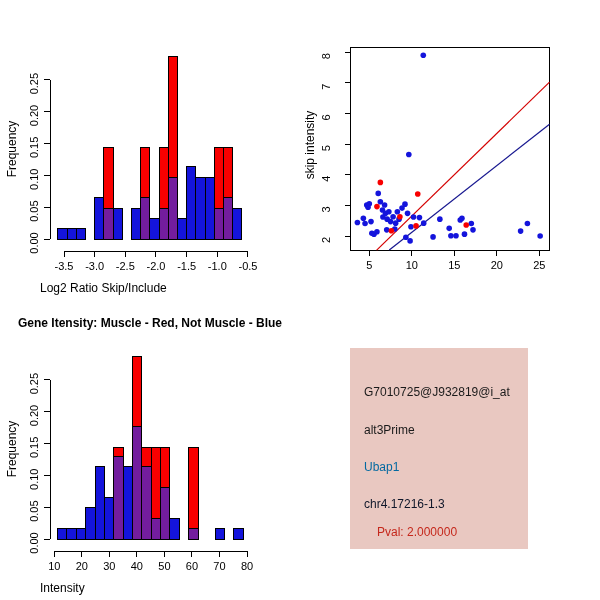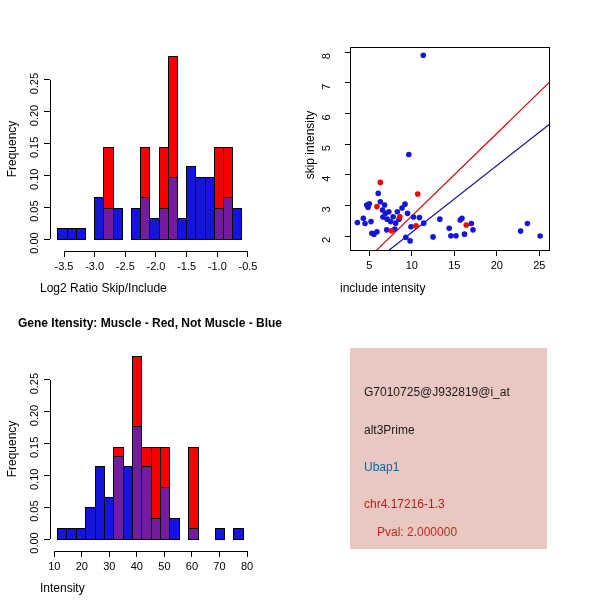--- a/index.html
+++ b/index.html
@@ -12,21 +12,21 @@
   #panel-info{left:300px;top:300px;}
   .chart-title{position:absolute;top:16px;left:0;right:0;text-align:center;
        font-size:12px;font-weight:bold;letter-spacing:0px;white-space:nowrap;}
   .xlabel{position:absolute;top:281px;left:40px;right:10px;font-size:12px;}
   .ylabel{position:absolute;white-space:nowrap;font-size:12px;
        transform:translate(-50%,-50%) rotate(-90deg);}
   #panel-ratio-hist .ylabel,#panel-gene-hist .ylabel{left:12px;top:149px;}
   #panel-scatter .ylabel{left:10px;top:145px;}
   .chart-svg{position:absolute;left:0;top:0;width:300px;height:300px;}
   svg text{font-family:"Liberation Sans",sans-serif;font-size:11px;fill:#000;}
-  .info-box{position:absolute;left:50px;top:48px;width:197px;height:201px;}
+  .info-box{position:absolute;left:50px;top:48px;width:178px;height:201px;}
   .info-line{position:absolute;left:14px;font-size:12px;white-space:nowrap;}
   .info-line.l0{top:37px;}
   .info-line.l1{top:75px;}
   .info-line.l2{top:112px;}
   .info-line.l3{top:149px;}
   .info-line.l4{top:177px;}
 </style>
 </head>
 <body>
 
@@ -171,21 +171,20 @@
         <circle cx="227.40000000000003" cy="223.4376" r="2.8" fill="#1414DC"></circle>
         <circle cx="240.15000000000003" cy="236" r="2.8" fill="#1414DC"></circle>
         <circle cx="80.35" cy="182.38" r="2.8" fill="#F80000"></circle>
         <circle cx="117.75" cy="194.0232" r="2.8" fill="#F80000"></circle>
         <circle cx="76.95" cy="206.5856" r="2.8" fill="#F80000"></circle>
         <circle cx="99.89999999999999" cy="216.6968" r="2.8" fill="#F80000"></circle>
         <circle cx="91.39999999999999" cy="230.7912" r="2.8" fill="#F80000"></circle>
         <circle cx="116.05" cy="225.8888" r="2.8" fill="#F80000"></circle>
         <circle cx="166.2" cy="224.9696" r="2.8" fill="#F80000"></circle>
       </svg>
-    <div class="xlabel">include intensity</div>
   </section>
 
   <section class="panel" id="panel-gene-hist">
     <div class="chart-title">Gene Itensity: Muscle - Red, Not Muscle - Blue</div>
     <div class="ylabel">Frequency</div>
     <svg class="chart-svg" id="c2">
         <line x1="50" y1="79.65" x2="50" y2="239" shape-rendering="crispEdges" stroke="#000" stroke-width="1"></line>
         <line x1="44" y1="239" x2="50" y2="239" shape-rendering="crispEdges" stroke="#000" stroke-width="1"></line>
         <text x="38" y="243" text-anchor="middle" transform="rotate(-90 38 243)">0.00</text>
         <line x1="44" y1="207.13" x2="50" y2="207.13" shape-rendering="crispEdges" stroke="#000" stroke-width="1"></line>
@@ -239,18 +238,18 @@
         <rect x="233.79560000000004" y="228.8016" width="9.36020000000002" height="10.198399999999992" fill="#1414DC" shape-rendering="crispEdges" stroke="#000" stroke-width="1"></rect>
       </svg>
     <div class="xlabel">Intensity</div>
   </section>
 
   <section class="panel" id="panel-info">
     <div class="info-box" style="background: rgb(233, 200, 193);">
       <div class="info-line l0" style="color: rgb(26, 26, 26);">G7010725@J932819@i_at</div>
       <div class="info-line l1" style="color: rgb(26, 26, 26);">alt3Prime</div>
       <div class="info-line l2" style="color: #0369a1;">Ubap1</div>
-      <div class="info-line l3" style="color: #b91c1c;">chr4.17216-1.3</div>
+      <div class="info-line l3" style="color: #0f172a;">chr4.17216-1.3</div>
       <div class="info-line l4" style="color: rgb(197, 40, 28); margin-left: 13px;">Pval: 2.000000</div>
     </div>
   </section>
 
 </div>
 
 </body></html>

